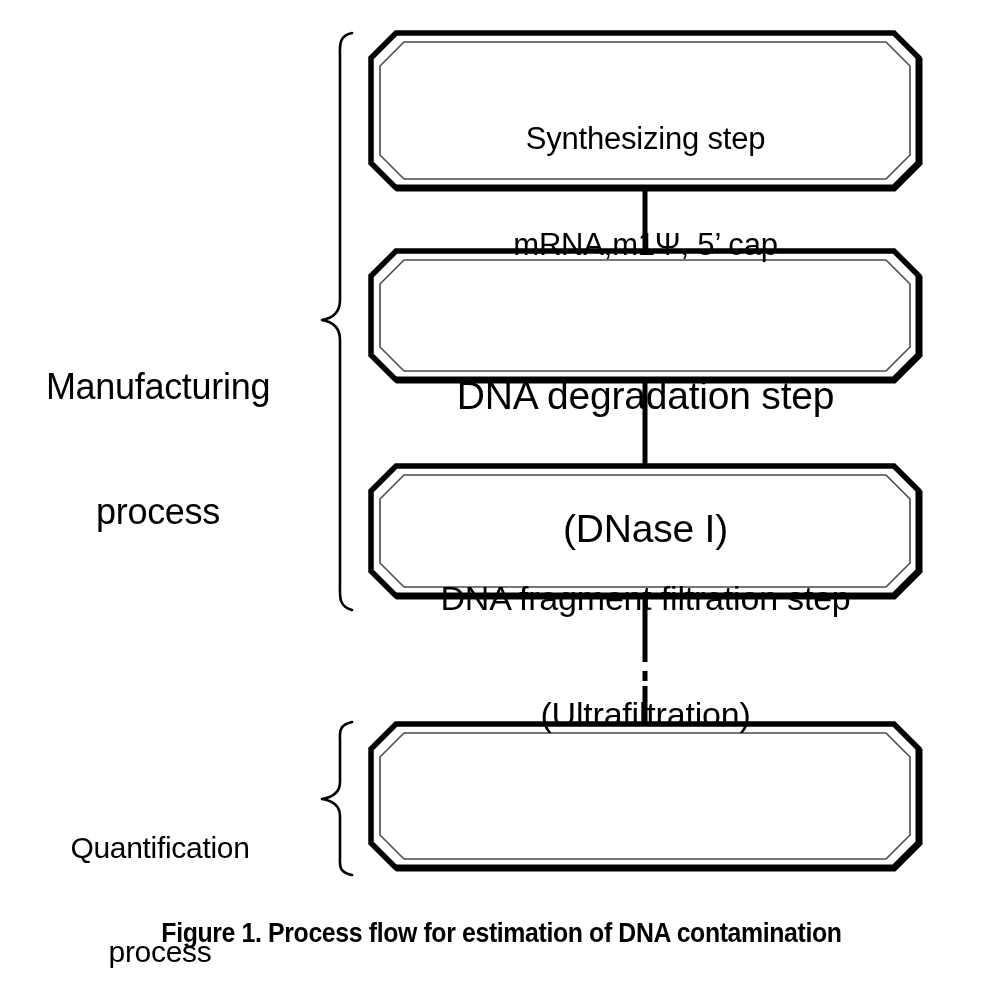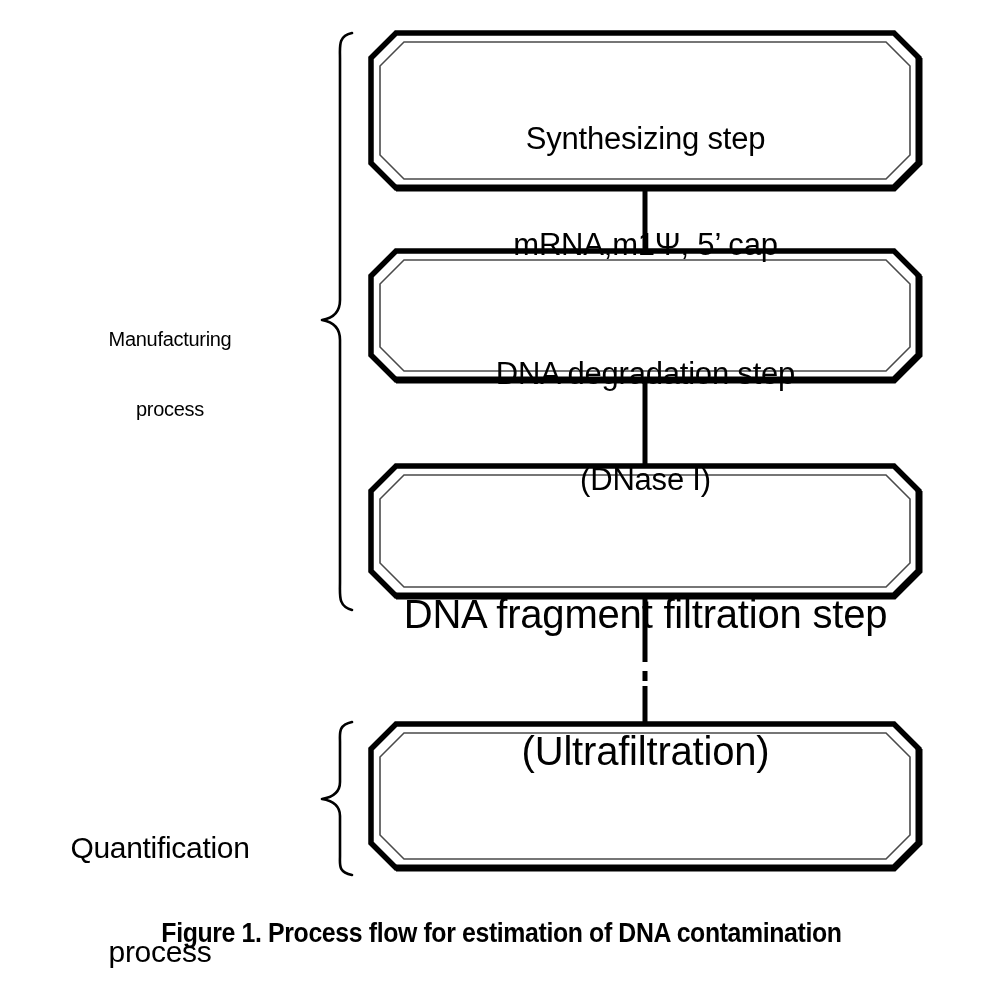--- a/index.html
+++ b/index.html
@@ -132,35 +132,35 @@
              C 334,801 340,806 340,816
              L 340,856
              C 340,865 338,872 352,875" fill="none" stroke="#000000" stroke-width="2.6" stroke-linecap="round" stroke-linejoin="round"></path>
   </svg>
 
   <div class="node-text" style="left:371px; top:50px; width:549px; font-size:31px;">
     <span class="tline">Synthesizing step</span>
     <span class="tline">mRNA,m1Ψ, 5’ cap</span>
   </div>
 
-  <div class="node-text" style="left:371px; top:285px; width:549px; font-size:31px;">
+  <div class="node-text" style="left:371px; top:285px; width:549px; font-size:39px;">
     <span class="tline">DNA degradation step</span>
     <span class="tline">(DNase I)</span>
   </div>
 
-  <div class="node-text" style="left:371px; top:501px; width:549px; font-size:40px;">
+  <div class="node-text" style="left:371px; top:501px; width:549px; font-size:34px;">
     <span class="tline">DNA fragment filtration step</span>
     <span class="tline">(Ultrafiltration)</span>
   </div>
 
   <div class="node-text" style="left:371px; top:741px; width:549px; font-size:31px;">
     
   </div>
 
-  <div class="group-label" style="left:20px; top:282px; width:300px; font-size:20px;">
+  <div class="group-label" style="left:8px; top:282px; width:300px; font-size:36px;">
     <span class="tline">Manufacturing</span>
     <span class="tline">process</span>
   </div>
 
   <div class="group-label" style="left:10px; top:761px; width:300px; font-size:30px;">
     <span class="tline">Quantification</span>
     <span class="tline">process</span>
   </div>
 
   <div class="caption" style="top:918px;">Figure 1. Process flow for estimation of DNA contamination</div>

